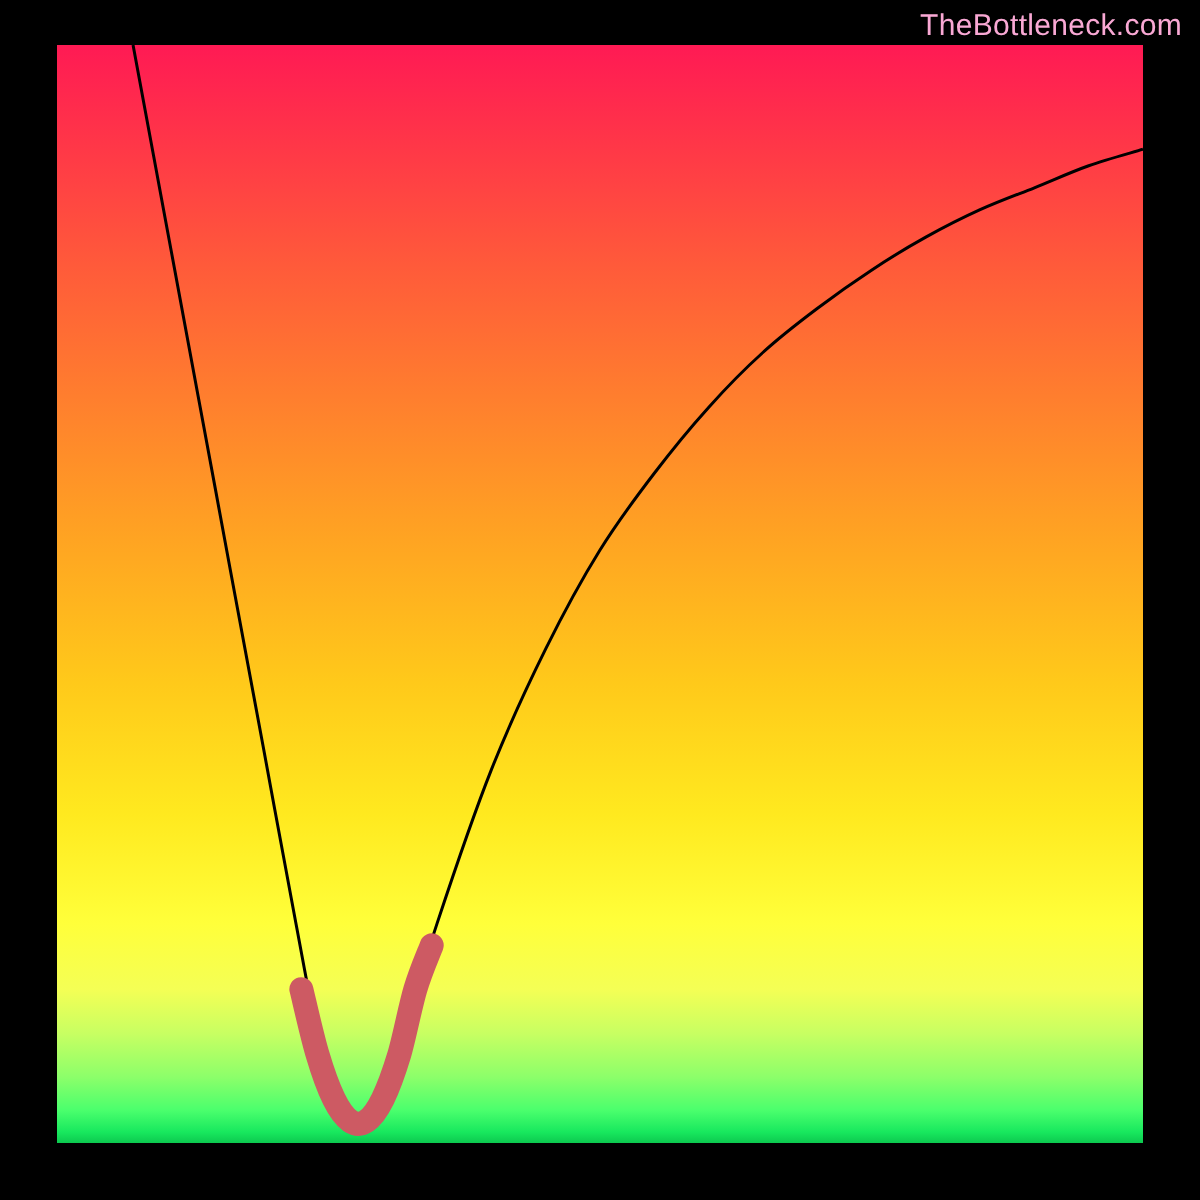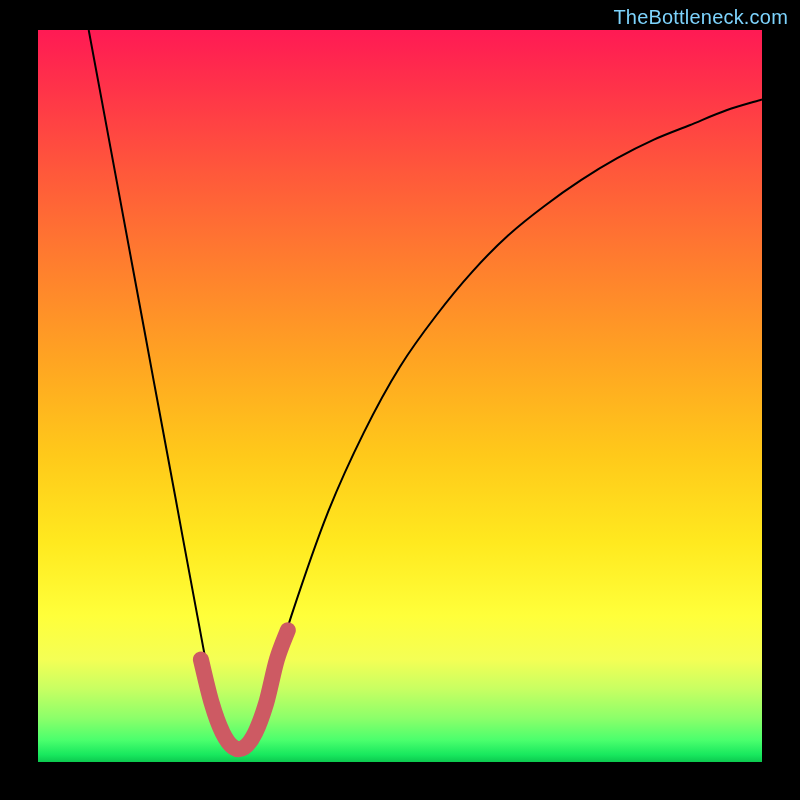--- a/index.html
+++ b/index.html
@@ -48,21 +48,21 @@
       #8cff6a 94%,
       #4bff6d 97%,
       #18e85e 99%,
       #0cc94f 100%
     );
   }
   .attrib {
     position: absolute;
     top: 6px;
     right: 12px;
-    color: #7dd3fc;
+    color: #f9a8d4;
     font-size: 20px;
     letter-spacing: 0.2px;
     font-weight: 400;
   }
   svg.curve-layer {
     position: absolute;
     left: 0;
     top: 0;
     width: 100%;
     height: 100%;

